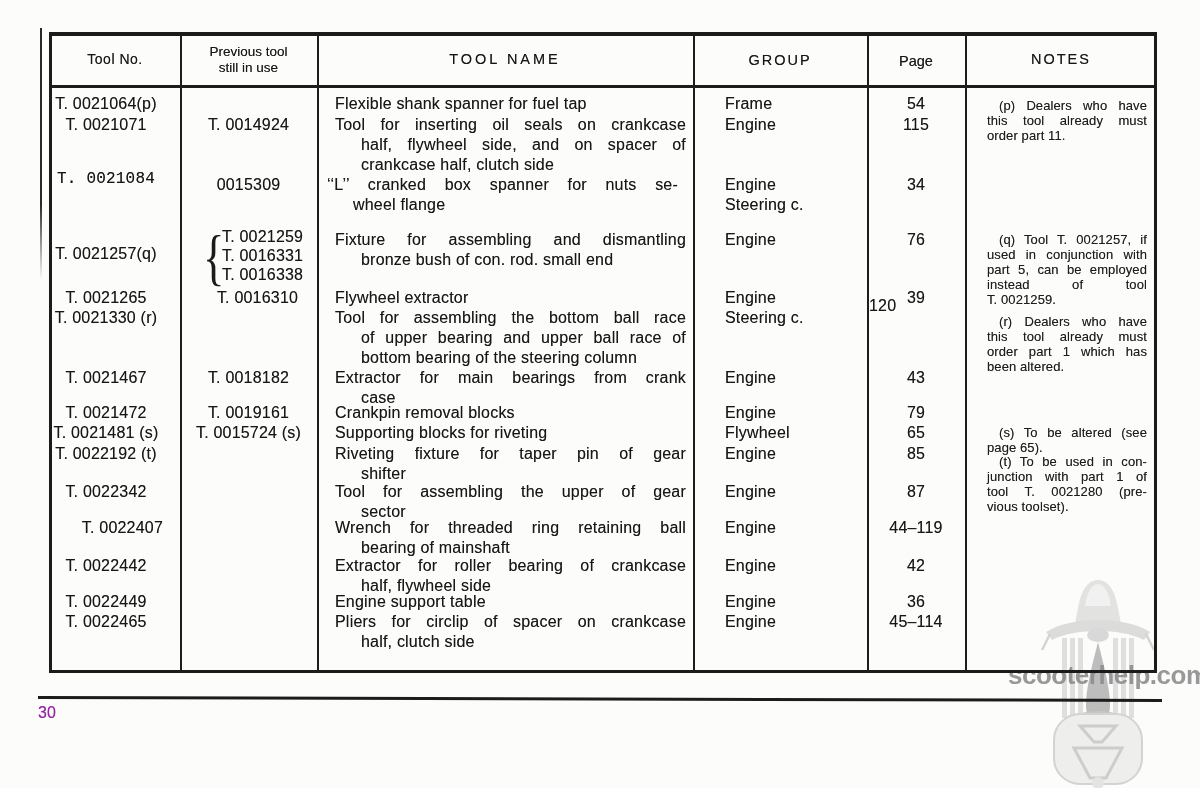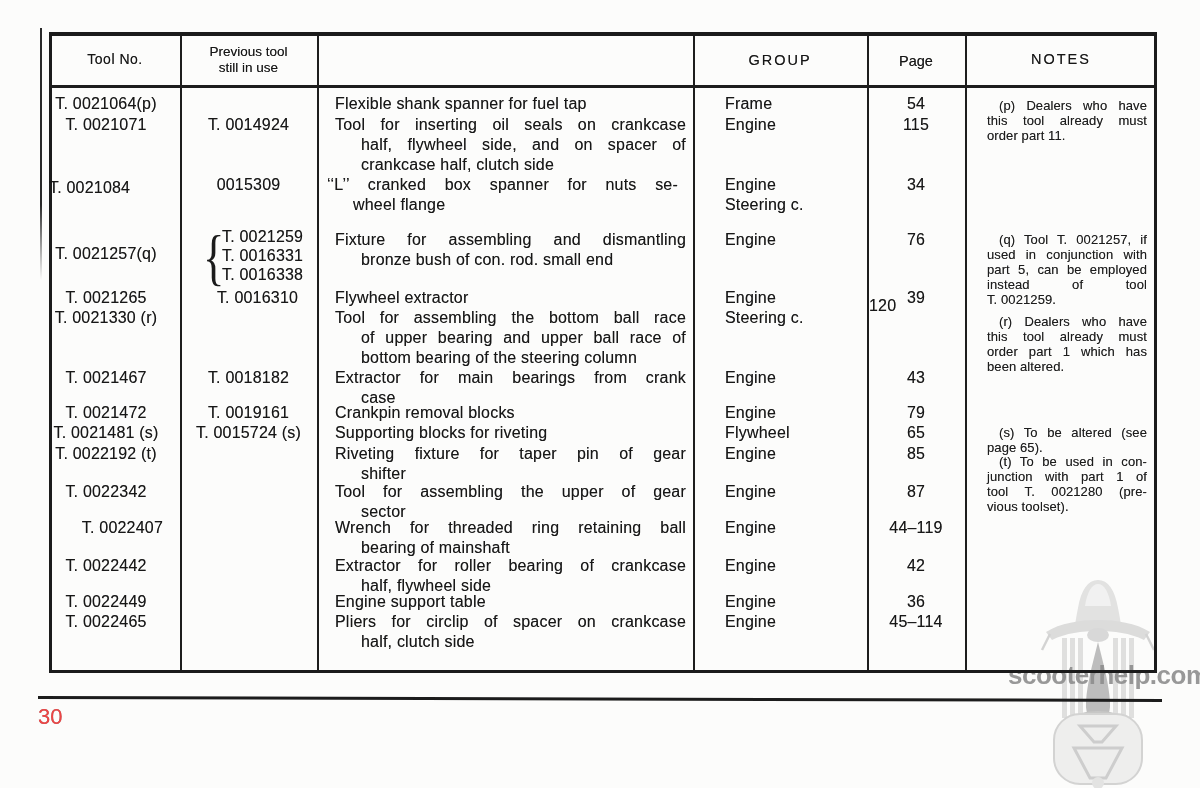--- a/index.html
+++ b/index.html
@@ -27,22 +27,22 @@
   .jl{text-align:justify;text-align-last:justify;}
   .ind{padding-left:26px;}
   .note{font-size:13px;line-height:15px;letter-spacing:.1px;color:#1d1d1d;}
   .note .fi{text-indent:12px;}
   .brace{position:absolute;z-index:4;font-family:"Liberation Serif",serif;
     font-size:62px;line-height:58px;color:#1b1b1b;
     transform:scaleX(.72);transform-origin:left top;}
   
   .btm-rule{position:absolute;left:38px;top:696px;width:1124px;height:3px;
     background:#1c1c1c;transform:rotate(.15deg);transform-origin:left center;z-index:3;}
-  .pagenum{position:absolute;left:38px;top:704px;font-size:22px;z-index:4;
-    color:#ef4444;text-shadow:0 0 .5px rgba(20,20,20,.5);}
+  .pagenum{position:absolute;left:38px;top:704px;font-size:16px;z-index:4;
+    color:#a21caf;text-shadow:0 0 .5px rgba(20,20,20,.5);}
   
   .wm-img{position:absolute;left:1040px;top:574px;width:116px;height:214px;z-index:1;}
   .wm-text{position:absolute;left:1008px;top:660px;z-index:2;
     font-size:26px;font-weight:bold;letter-spacing:-.5px;color:#8e8e8e;opacity:.9;}
 </style>
 </head>
 <body>
 
 <div class="page">
 
@@ -81,20 +81,21 @@
     <div class="vline" style="left:815px"></div>
     <div class="vline" style="left:913px"></div>
     <div class="hsep"></div>
   </div>
 
   <div class="hdr" style="left:50px;top:51px;width:130px;font-size:14px;letter-spacing:.5px">Tool No.</div>
   <div class="hdr" style="left:181px;top:44px;width:135px;font-size:13.5px;line-height:16px">
     <div>Previous tool</div>
     <div>still in use</div>
   </div>
+  <div class="hdr" style="left:317px;top:51px;width:376px;font-size:14.5px;letter-spacing:3px">TOOL NAME</div>
   <div class="hdr" style="left:693px;top:52px;width:174px;font-size:14.5px;letter-spacing:2px">GROUP</div>
   <div class="hdr" style="left:867px;top:53px;width:98px;font-size:14.5px">Page</div>
   <div class="hdr" style="left:965px;top:51px;width:192px;font-size:14.5px;letter-spacing:2px">NOTES</div>
 
   <div id="table-body">
       <div class="cell" style="left: 49px; top: 94px; width: 114px; text-align: center;">T. 0021064(p)</div>
       <div class="cell" style="left: 335px; top: 94px; width: 351px;">
         <div class="bl">Flexible shank spanner for fuel tap</div>
       </div>
       <div class="cell" style="left: 725px; top: 94px;">
@@ -105,21 +106,21 @@
       <div class="cell" style="left: 181px; top: 115px; width: 135px; text-align: center;">T. 0014924</div>
       <div class="cell" style="left: 335px; top: 115px; width: 351px;">
         <div class="bl jl">Tool for inserting oil seals on crankcase</div>
         <div class="bl jl ind">half, flywheel side, and on spacer of</div>
         <div class="bl ind">crankcase half, clutch side</div>
       </div>
       <div class="cell" style="left: 725px; top: 115px;">
         <div class="bl">Engine</div>
       </div>
       <div class="cell" style="left: 869px; top: 115px; width: 94px; text-align: center;">115</div>
-      <div class="cell" style="left: 49px; top: 178px; width: 114px; text-align: left;">T. 0021084</div>
+      <div class="cell" style="left: 49px; top: 169px; width: 114px; text-align: center; font-family: Liberation Mono, monospace;">T. 0021084</div>
       <div class="cell" style="left: 181px; top: 175px; width: 135px; text-align: center;">0015309</div>
       <div class="cell" style="left: 327px; top: 175px; width: 351px;">
         <div class="bl jl">‘‘L’’ cranked box spanner for nuts se-</div>
         <div class="bl ind">wheel flange</div>
       </div>
       <div class="cell" style="left: 725px; top: 175px;">
         <div class="bl">Engine</div>
         <div class="bl">Steering c.</div>
       </div>
       <div class="cell" style="left: 869px; top: 175px; width: 94px; text-align: center;">34</div>

